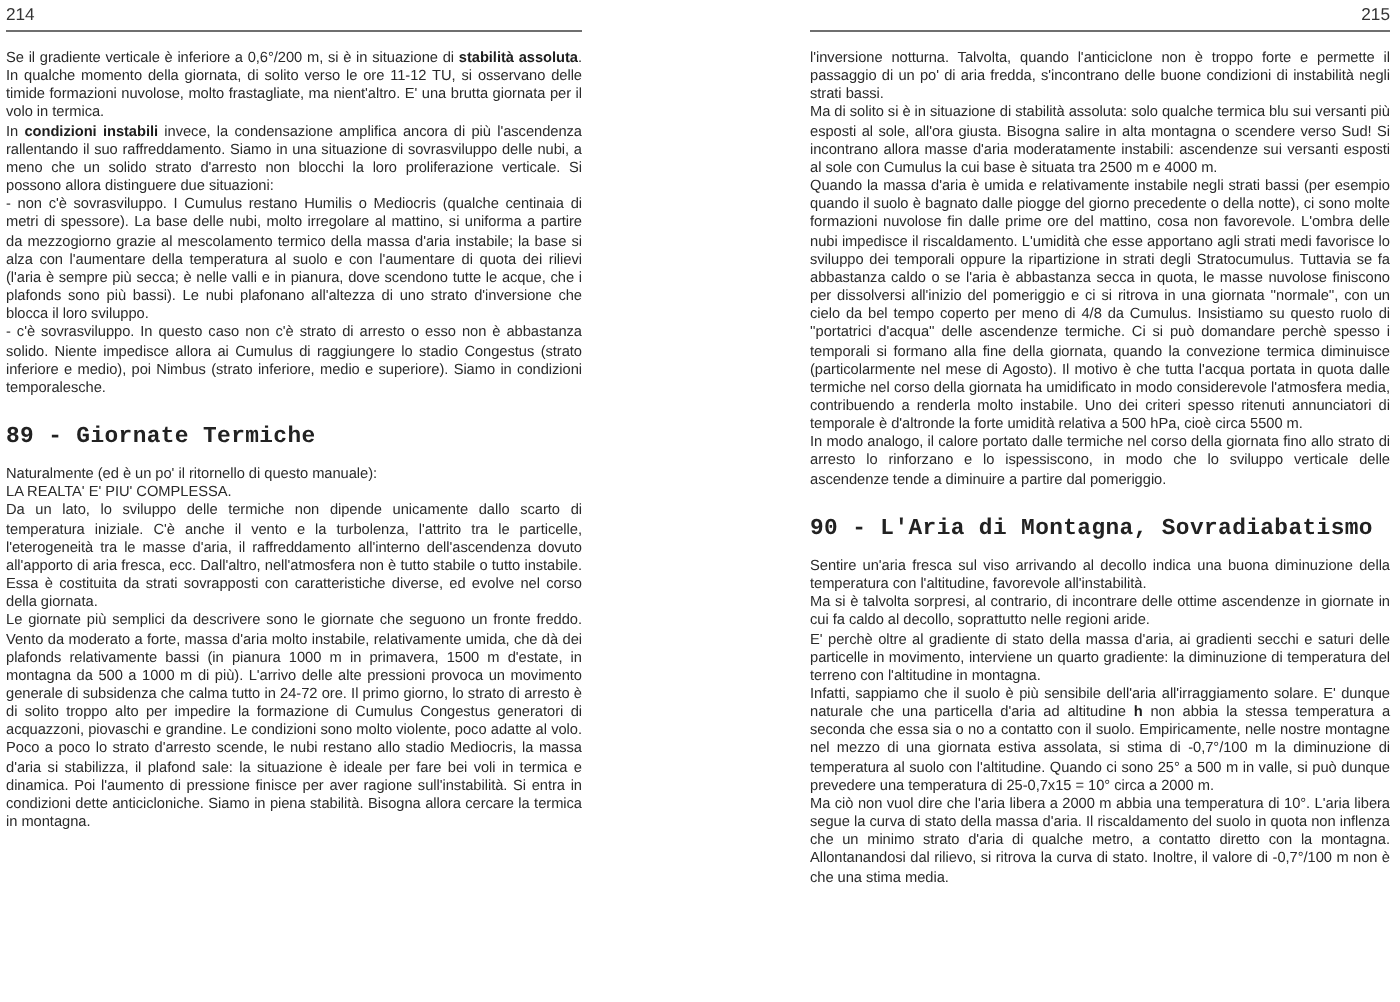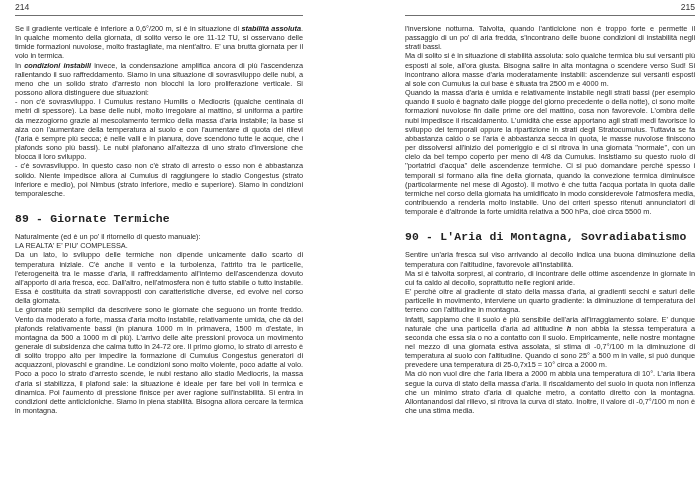--- a/index.html
+++ b/index.html
@@ -1,28 +1,28 @@
 <!DOCTYPE html>
 <html><head>
 <meta charset="utf-8">
 <style>
   html, body { margin: 0; padding: 0; background: #ffffff; }
   body { width: 700px; height: 501px; overflow: hidden; position: relative; font-family: "Liberation Sans", sans-serif; color: #2a2a2a; }
   .page { position: absolute; top: 0; }
-  .page.left { left: 15px; width: 288px; }
+  .page.left { left: 3px; width: 288px; }
   .page.right { left: 405px; width: 290px; }
   .header { height: 14px; border-bottom: 1px solid #6f6f6f; font-size: 8.6px; line-height: 13px; padding-top: 1px; color: #333; }
   .page.left .header { text-align: left; }
   .page.right .header { text-align: right; }
   .body { font-size: 7.35px; line-height: 9.15px; text-align: justify; letter-spacing: -0.02px; }
   .body p { margin: 0; }
   .page.left .body { margin-top: 8px; }
   .page.right .body { margin-top: 8px; }
   h2 { font-family: Liberation Mono, monospace; font-weight: bold; font-size: 11.4px; margin: 17px 0 8px 0; color: #222; letter-spacing: 0.2px; }
-  b { color: #1d1d1d; font-style: italic; }
+  b { color: #1d1d1d; }
 </style>
 </head>
 <body>
 
 <div class="page left">
   <div class="header">214</div>
   <div class="body">
     <p><span>Se il gradiente verticale è inferiore a 0,6°/200 m, si è in situazione di </span><b>stabilità assoluta</b><span>. In qualche momento della giornata, di solito verso le ore 11-12 TU, si osservano delle timide formazioni nuvolose, molto frastagliate, ma nient'altro. E' una brutta giornata per il volo in termica.</span></p>
     <p><span>In </span><b>condizioni instabili</b><span> invece, la condensazione amplifica ancora di più l'ascendenza rallentando il suo raffreddamento. Siamo in una situazione di sovrasviluppo delle nubi, a meno che un solido strato d'arresto non blocchi la loro proliferazione verticale. Si possono allora distinguere due situazioni:</span></p>
     <p>- non c'è sovrasviluppo. I Cumulus restano Humilis o Mediocris (qualche centinaia di metri di spessore). La base delle nubi, molto irregolare al mattino, si uniforma a partire da mezzogiorno grazie al mescolamento termico della massa d'aria instabile; la base si alza con l'aumentare della temperatura al suolo e con l'aumentare di quota dei rilievi (l'aria è sempre più secca; è nelle valli e in pianura, dove scendono tutte le acque, che i plafonds sono più bassi). Le nubi plafonano all'altezza di uno strato d'inversione che blocca il loro sviluppo.</p>
@@ -34,20 +34,21 @@
     <p>Le giornate più semplici da descrivere sono le giornate che seguono un fronte freddo. Vento da moderato a forte, massa d'aria molto instabile, relativamente umida, che dà dei plafonds relativamente bassi (in pianura 1000 m in primavera, 1500 m d'estate, in montagna da 500 a 1000 m di più). L'arrivo delle alte pressioni provoca un movimento generale di subsidenza che calma tutto in 24-72 ore. Il primo giorno, lo strato di arresto è di solito troppo alto per impedire la formazione di Cumulus Congestus generatori di acquazzoni, piovaschi e grandine. Le condizioni sono molto violente, poco adatte al volo. Poco a poco lo strato d'arresto scende, le nubi restano allo stadio Mediocris, la massa d'aria si stabilizza, il plafond sale: la situazione è ideale per fare bei voli in termica e dinamica. Poi l'aumento di pressione finisce per aver ragione sull'instabilità. Si entra in condizioni dette anticicloniche. Siamo in piena stabilità. Bisogna allora cercare la termica in montagna.</p>
   </div>
 </div>
 
 <div class="page right">
   <div class="header">215</div>
   <div class="body">
     <p>l'inversione notturna. Talvolta, quando l'anticiclone non è troppo forte e permette il passaggio di un po' di aria fredda, s'incontrano delle buone condizioni di instabilità negli strati bassi.</p>
     <p>Ma di solito si è in situazione di stabilità assoluta: solo qualche termica blu sui versanti più esposti al sole, all'ora giusta. Bisogna salire in alta montagna o scendere verso Sud! Si incontrano allora masse d'aria moderatamente instabili: ascendenze sui versanti esposti al sole con Cumulus la cui base è situata tra 2500 m e 4000 m.</p>
     <p>Quando la massa d'aria è umida e relativamente instabile negli strati bassi (per esempio quando il suolo è bagnato dalle piogge del giorno precedente o della notte), ci sono molte formazioni nuvolose fin dalle prime ore del mattino, cosa non favorevole. L'ombra delle nubi impedisce il riscaldamento. L'umidità che esse apportano agli strati medi favorisce lo sviluppo dei temporali oppure la ripartizione in strati degli Stratocumulus. Tuttavia se fa abbastanza caldo o se l'aria è abbastanza secca in quota, le masse nuvolose finiscono per dissolversi all'inizio del pomeriggio e ci si ritrova in una giornata ''normale'', con un cielo da bel tempo coperto per meno di 4/8 da Cumulus. Insistiamo su questo ruolo di ''portatrici d'acqua'' delle ascendenze termiche. Ci si può domandare perchè spesso i temporali si formano alla fine della giornata, quando la convezione termica diminuisce (particolarmente nel mese di Agosto). Il motivo è che tutta l'acqua portata in quota dalle termiche nel corso della giornata ha umidificato in modo considerevole l'atmosfera media, contribuendo a renderla molto instabile. Uno dei criteri spesso ritenuti annunciatori di temporale è d'altronde la forte umidità relativa a 500 hPa, cioè circa 5500 m.</p>
+    <p>In modo analogo, il calore portato dalle termiche nel corso della giornata fino allo strato di arresto lo rinforzano e lo ispessiscono, in modo che lo sviluppo verticale delle ascendenze tende a diminuire a partire dal pomeriggio.</p>
     <h2>90 - L'Aria di Montagna, Sovradiabatismo</h2>
     <p>Sentire un'aria fresca sul viso arrivando al decollo indica una buona diminuzione della temperatura con l'altitudine, favorevole all'instabilità.</p>
     <p>Ma si è talvolta sorpresi, al contrario, di incontrare delle ottime ascendenze in giornate in cui fa caldo al decollo, soprattutto nelle regioni aride.</p>
     <p>E' perchè oltre al gradiente di stato della massa d'aria, ai gradienti secchi e saturi delle particelle in movimento, interviene un quarto gradiente: la diminuzione di temperatura del terreno con l'altitudine in montagna.</p>
     <p><span>Infatti, sappiamo che il suolo è più sensibile dell'aria all'irraggiamento solare. E' dunque naturale che una particella d'aria ad altitudine </span><b>h</b><span> non abbia la stessa temperatura a seconda che essa sia o no a contatto con il suolo. Empiricamente, nelle nostre montagne nel mezzo di una giornata estiva assolata, si stima di -0,7°/100 m la diminuzione di temperatura al suolo con l'altitudine. Quando ci sono 25° a 500 m in valle, si può dunque prevedere una temperatura di 25-0,7x15 = 10° circa a 2000 m.</span></p>
     <p>Ma ciò non vuol dire che l'aria libera a 2000 m abbia una temperatura di 10°. L'aria libera segue la curva di stato della massa d'aria. Il riscaldamento del suolo in quota non inflenza che un minimo strato d'aria di qualche metro, a contatto diretto con la montagna. Allontanandosi dal rilievo, si ritrova la curva di stato. Inoltre, il valore di -0,7°/100 m non è che una stima media.</p>
   </div>
 </div>
 
 </body></html>

